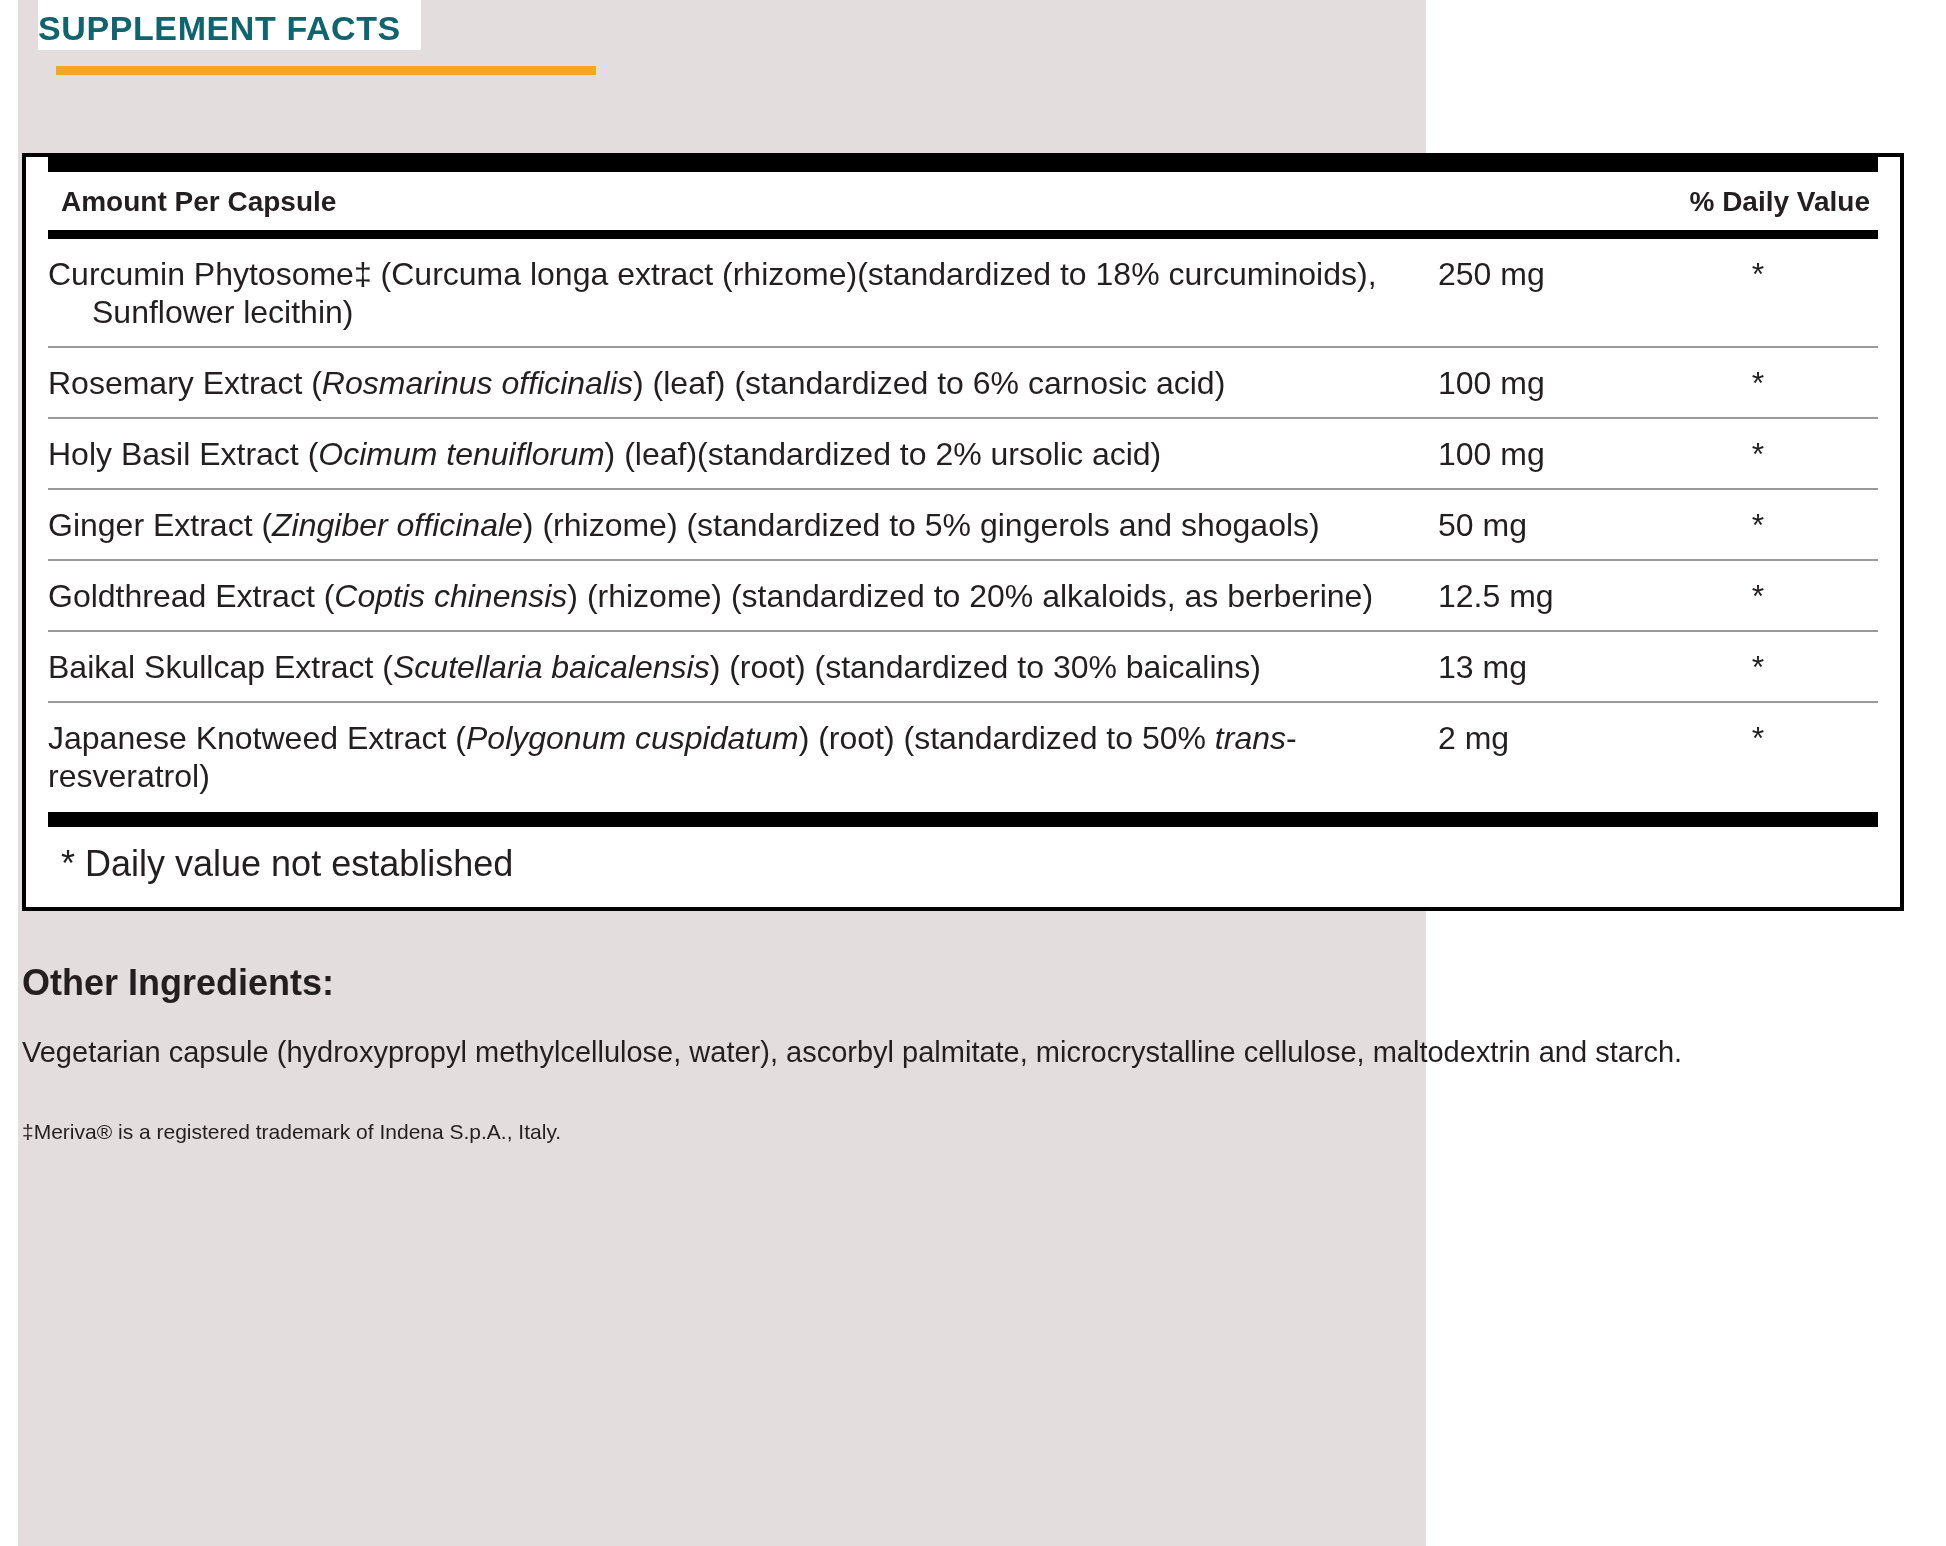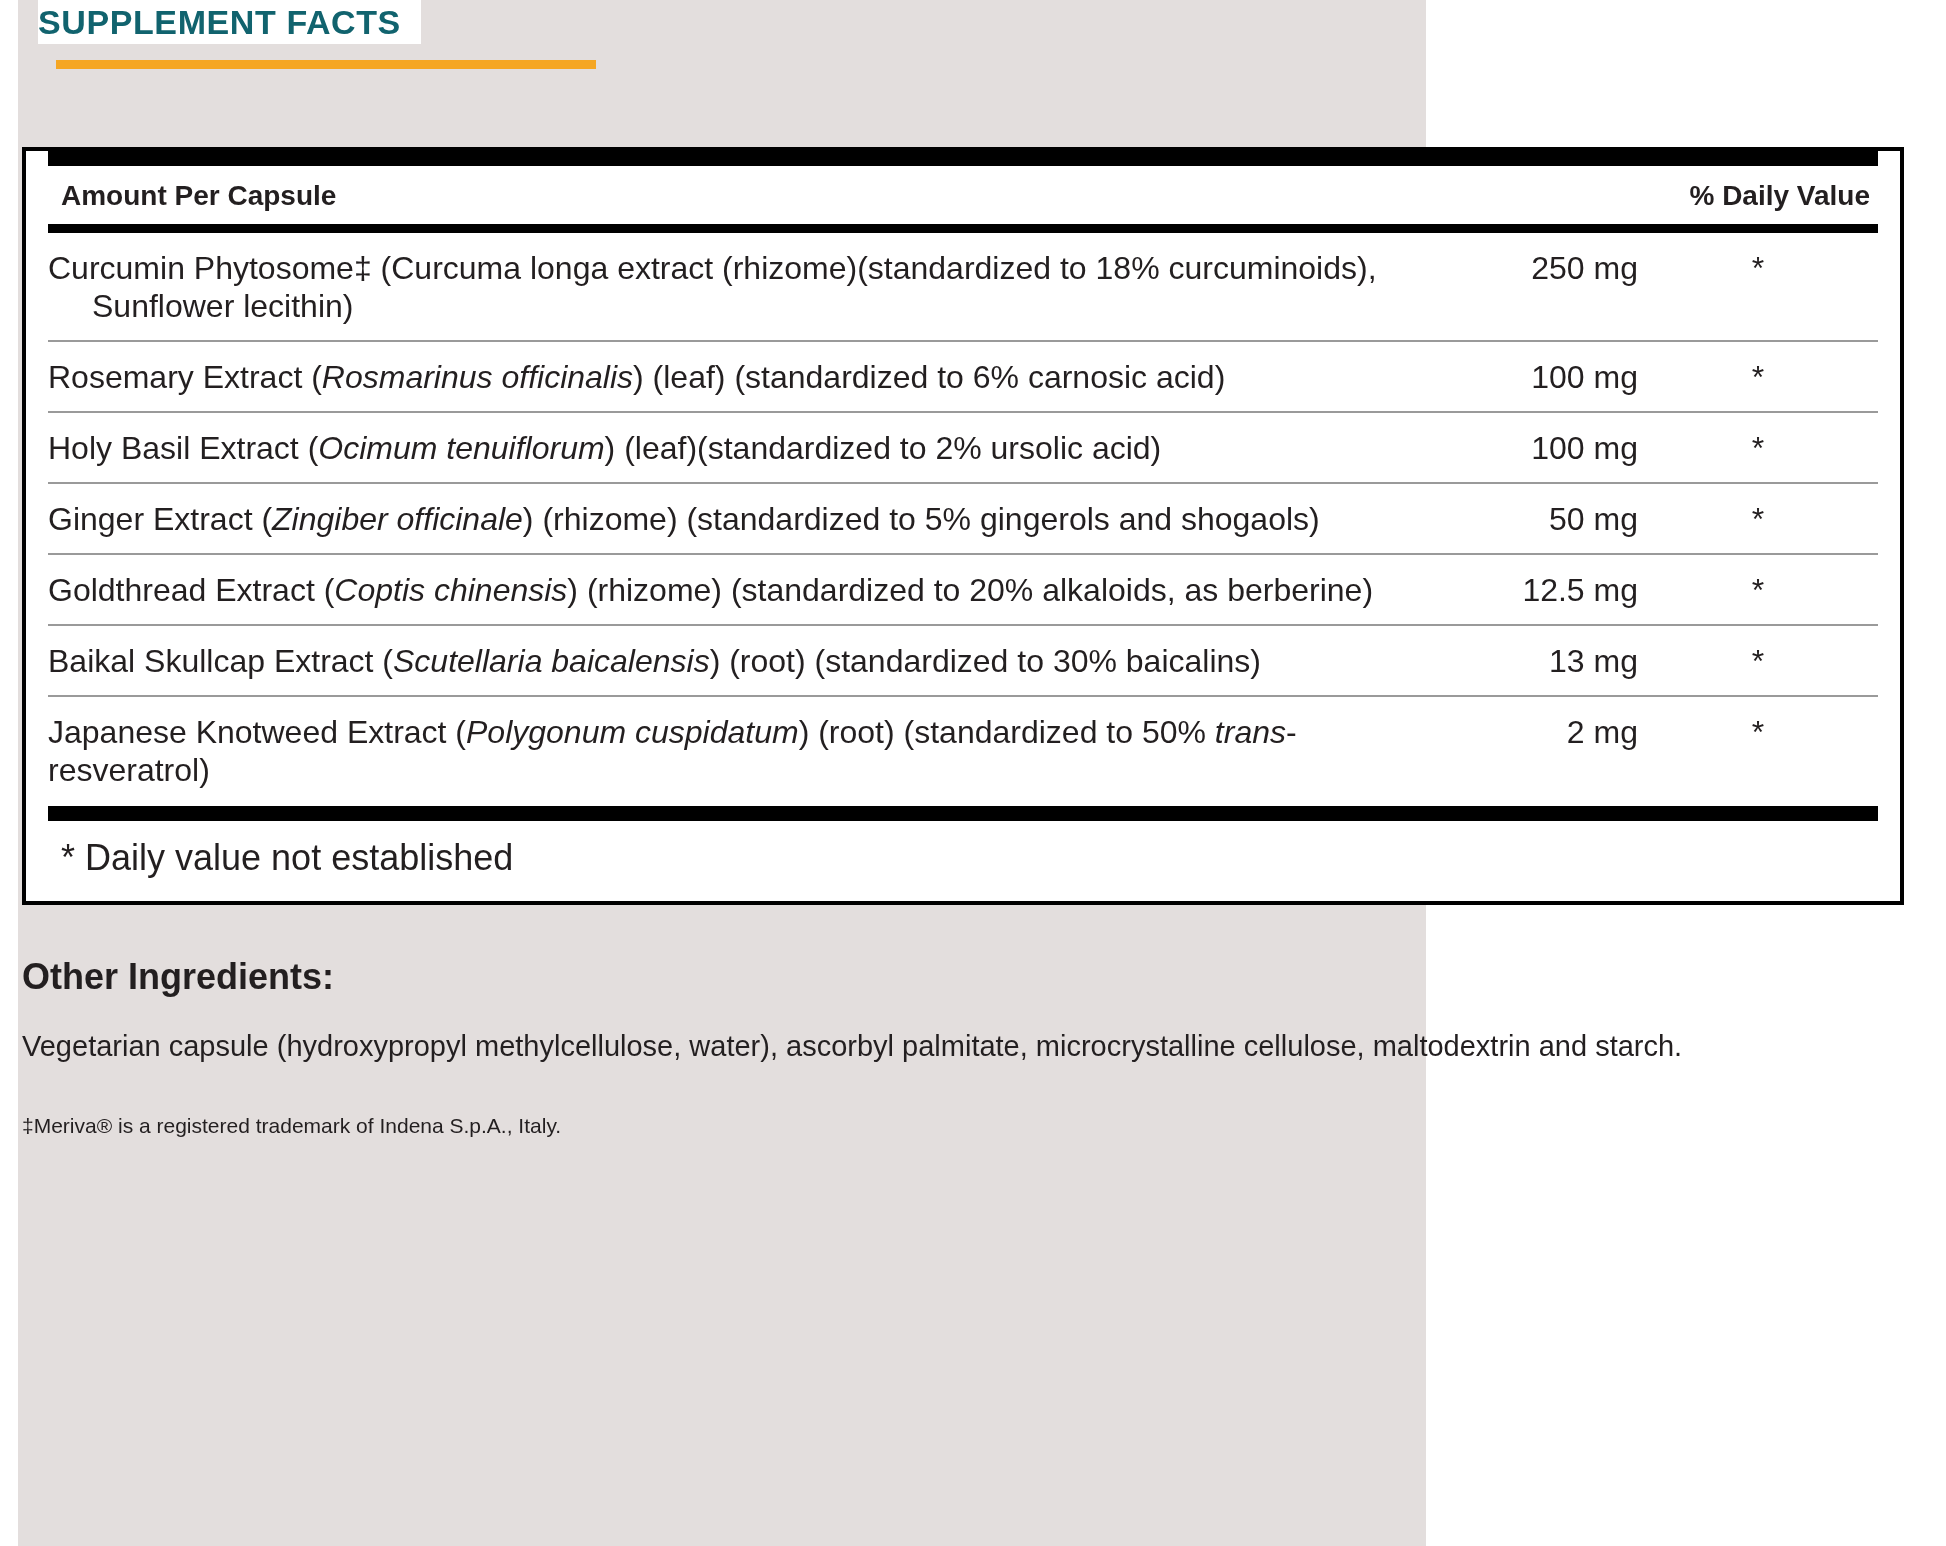--- a/index.html
+++ b/index.html
@@ -36,20 +36,21 @@
   .title-block {
     padding: 0 0 0 38px;
     position: relative;
     z-index: 2;
   }
   .title {
     font-size: 34px;
     font-weight: bold;
     letter-spacing: 0.6px;
     color: #11636e;
+    padding-top: 6px;
     line-height: 44px;
     background: #ffffff;
     display: inline-block;
     padding-right: 20px;
   }
   .title-rule {
     margin-top: 16px;
     margin-left: 18px;
     width: 540px;
     height: 9px;
@@ -107,21 +108,21 @@
   }
   table.ing tr:last-child td {
     border-bottom: none;
   }
   td.name {
     padding-left: 13px;
     padding-right: 14px;
   }
   td.amt {
     width: 200px;
-    text-align: right;
+    text-align: left;
     white-space: nowrap;
   }
   td.dv {
     width: 240px;
     text-align: center;
     white-space: nowrap;
   }
   .hang {
     display: block;
     padding-left: 0;

